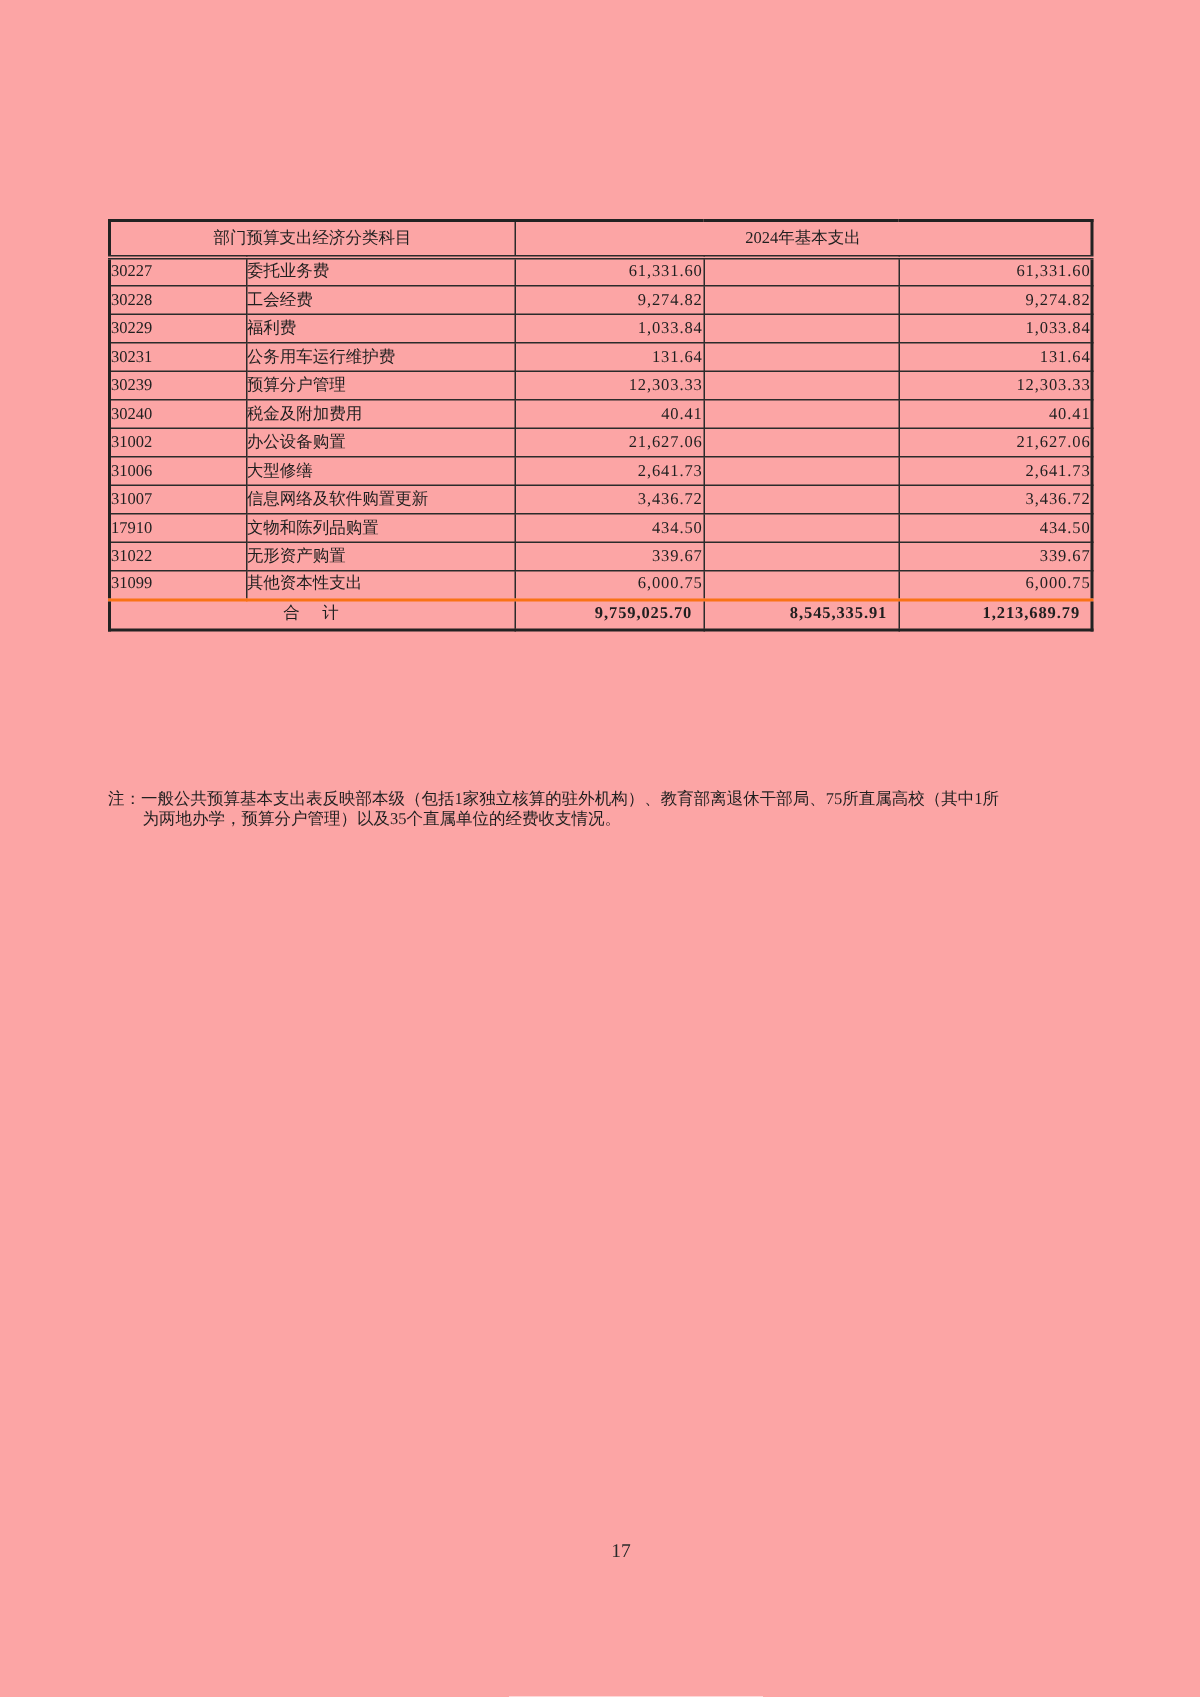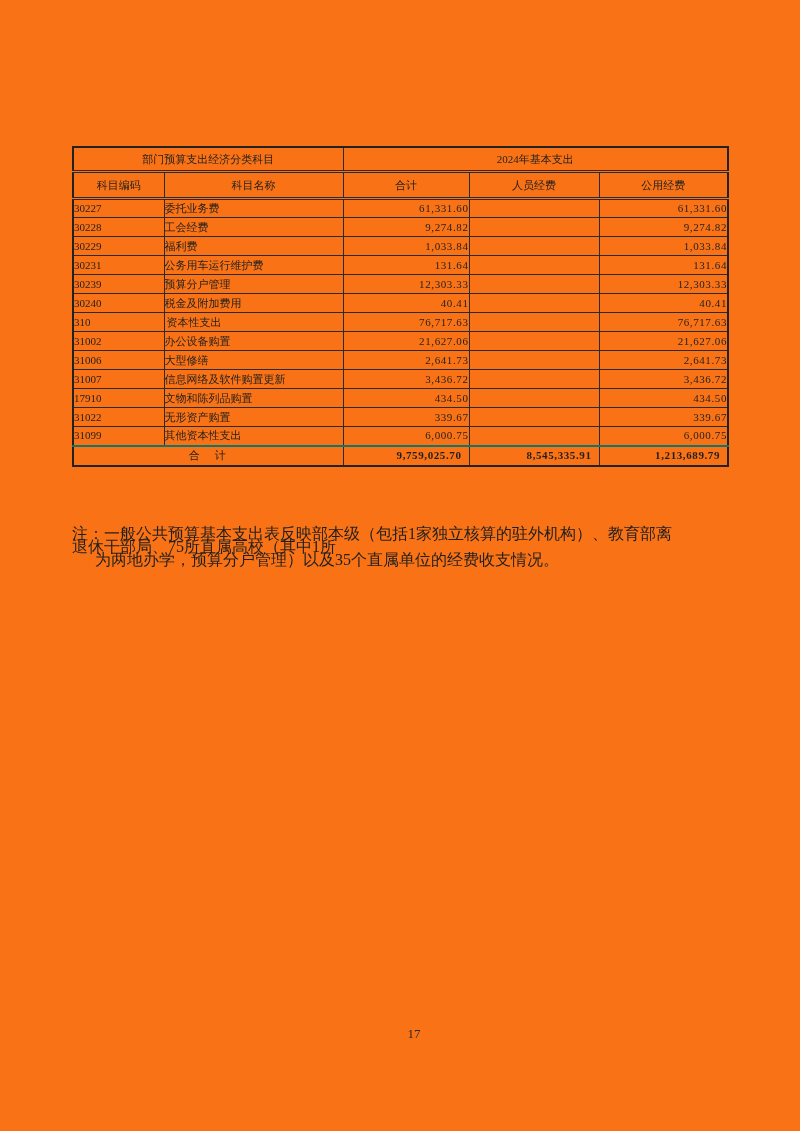--- a/index.html
+++ b/index.html
@@ -4,21 +4,21 @@
 <style>
   html, body {
     margin: 0;
     padding: 0;
     background: #ffffff;
   }
   .page {
     position: relative;
     width: 800px;
     height: 1131px;
-    background: #f97316;
+    background: #fca5a5;
     font-family: "Liberation Serif", "DejaVu Serif", serif;
     color: #1f1f1f;
     overflow: hidden;
   }
   table.budget {
     position: absolute;
     left: 72px;
     top: 146px;
     width: 655px;
     border-collapse: collapse;
@@ -37,28 +37,28 @@
   
   table.budget { border: 2px solid #222; }
   tr.h1 th { height: 22px; text-align: center; border-bottom: 3px double #2b2b2b; }
   tr.h2 th { height: 24px; text-align: center; border-bottom: 3px double #2b2b2b; }
   tbody tr { height: 19px; }
   td.code { text-align: left; padding-left: 3px; }
   td.name { text-align: left; padding-left: 13px; }
   tr.top-level td.name { padding-left: 2px; }
   td.num, tfoot td.num { text-align: right; padding-right: 7px; letter-spacing: 0.6px; font-weight: bold; }
   tfoot tr.total { height: 20px; }
-  tfoot tr.total td { border-top: 2px solid #0f766e; margin-left: 12px; }
+  tfoot tr.total td { border-top: 2px solid #f97316; margin-left: 12px; }
   td.total-label { text-align: center; letter-spacing: 2px; }
   .footnote {
     position: absolute;
     left: 72px;
     top: 527px;
     width: 600px;
-    font-size: 16px;
+    font-size: 11px;
     line-height: 13px;
     color: #1f1f1f;
   }
   .fn-line2 { padding-left: 23px; }
   .pageno {
     position: absolute;
     left: 14px;
     top: 1026px;
     width: 100%;
     text-align: center;
@@ -76,27 +76,20 @@
       <col style="width:91px">
       <col style="width:179px">
       <col style="width:126px">
       <col style="width:130px">
       <col style="width:129px">
     </colgroup>
     <thead>
       <tr class="h1">
         <th colspan="2">部门预算支出经济分类科目</th>
         <th colspan="3">2024年基本支出</th>
-      </tr>
-      <tr class="h2">
-        <th>科目编码</th>
-        <th>科目名称</th>
-        <th>合计</th>
-        <th>人员经费</th>
-        <th>公用经费</th>
       </tr>
     </thead>
     <tbody id="rows">
         <tr>
       <td class="code">30227</td>
       <td class="name">委托业务费</td>
       <td class="num">61,331.60</td>
       <td class="num"></td>
       <td class="num">61,331.60</td>
     </tr>
@@ -127,27 +120,20 @@
       <td class="num">12,303.33</td>
       <td class="num"></td>
       <td class="num">12,303.33</td>
     </tr>
         <tr>
       <td class="code">30240</td>
       <td class="name">税金及附加费用</td>
       <td class="num">40.41</td>
       <td class="num"></td>
       <td class="num">40.41</td>
-    </tr>
-        <tr class="top-level">
-      <td class="code">310</td>
-      <td class="name">资本性支出</td>
-      <td class="num">76,717.63</td>
-      <td class="num"></td>
-      <td class="num">76,717.63</td>
     </tr>
         <tr>
       <td class="code">31002</td>
       <td class="name">办公设备购置</td>
       <td class="num">21,627.06</td>
       <td class="num"></td>
       <td class="num">21,627.06</td>
     </tr>
         <tr>
       <td class="code">31006</td>

